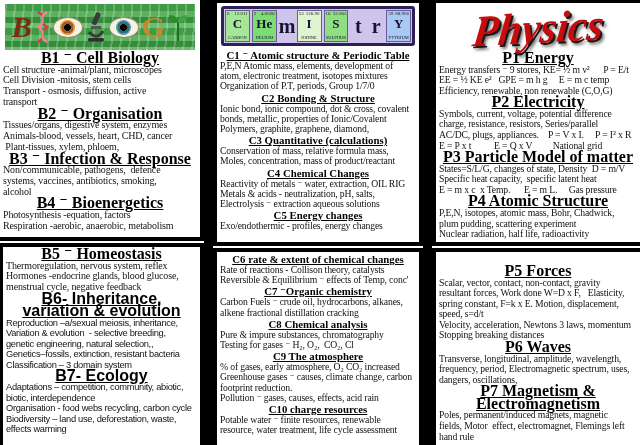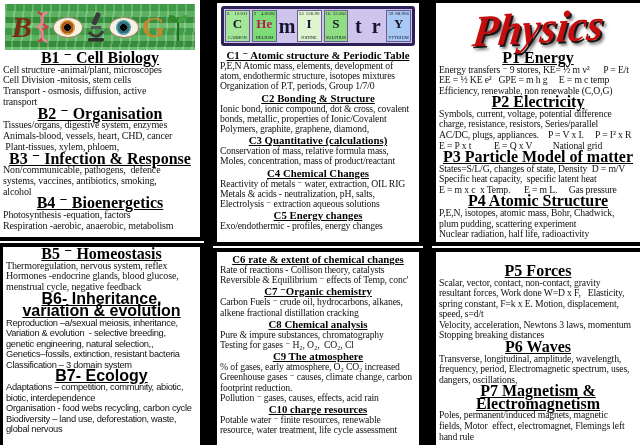--- a/index.html
+++ b/index.html
@@ -133,21 +133,21 @@
           <div class="line sans">Reproduction –a/sexual meiosis, inheritance,</div>
           <div class="line sans">Variation &amp; evolution  - selective breeding,</div>
           <div class="line sans">genetic engineering, natural selection,,</div>
           <div class="line sans">Genetics–fossils, extinction, resistant bacteria</div>
           <div class="line sans">Classification – 3 domain system</div>
           <div class="heading sans"><span>B7- Ecology</span></div>
           <div class="line sans">Adaptations – competition, community, abiotic,</div>
           <div class="line sans">biotic, interdependence</div>
           <div class="line sans">Organisation - food webs recycling, carbon cycle</div>
           <div class="line sans">Biodiversity – land use, deforestation, waste,</div>
-          <div class="line sans">global nervous</div>
+          <div class="line sans">effects warming</div>
         </div>
     </div>
   </div>
 
   <div class="vsep"></div>
 
   <div class="col col-chem">
     <div class="box box-top">
       <div class="chem-banner">
           <div class="tile" style="background: rgb(166, 230, 152);">
@@ -156,21 +156,21 @@
               <span>12.011</span>
             </div>
             <div class="tile-sym">C</div>
             <div class="tile-name">CARBON</div>
           </div>
           <div class="tile" style="background: rgb(126, 220, 118);">
             <div class="tile-top">
               <span>2</span>
               <span>4.0026</span>
             </div>
-            <div class="tile-sym" style="color: #be185d;">He</div>
+            <div class="tile-sym" style="color: #0f172a;">He</div>
             <div class="tile-name">HELIUM</div>
           </div>
           <span class="chem-letter">m</span>
           <div class="tile" style="background: rgb(223, 245, 207);">
             <div class="tile-top">
               <span>53</span>
               <span>126.90</span>
             </div>
             <div class="tile-sym">I</div>
             <div class="tile-name">IODINE</div>
@@ -190,21 +190,21 @@
               <span>39</span>
               <span>88.906</span>
             </div>
             <div class="tile-sym">Y</div>
             <div class="tile-name">YTTRIUM</div>
           </div>
         </div>
       <div>
           <div class="heading"><span>C1 ⁻ Atomic structure &amp; Periodic Table</span></div>
           <div class="line">P,E,N Atomic mass, elements, development of</div>
-          <div class="line">atom, endothermic structure, isotopes mixtures</div>
+          <div class="line">atom, electronic treatment, isotopes mixtures</div>
           <div class="line">Organization of P.T, periods, Group 1/7/0</div>
           <div class="heading"><span>C2 Bonding &amp; Structure</span></div>
           <div class="line">Ionic bond, ionic compound, dot &amp; cross, covalent</div>
           <div class="line">bonds, metallic, properties of Ionic/Covalent</div>
           <div class="line">Polymers, graphite, graphene, diamond,</div>
           <div class="heading"><span>C3 Quantitative (calculations)</span></div>
           <div class="line">Conservation of mass, relative formula mass,</div>
           <div class="line">Moles, concentration, mass of product/reactant</div>
           <div class="heading"><span>C4 Chemical Changes</span></div>
           <div class="line">Reactivity of metals ⁻ water, extraction, OIL RIG</div>

